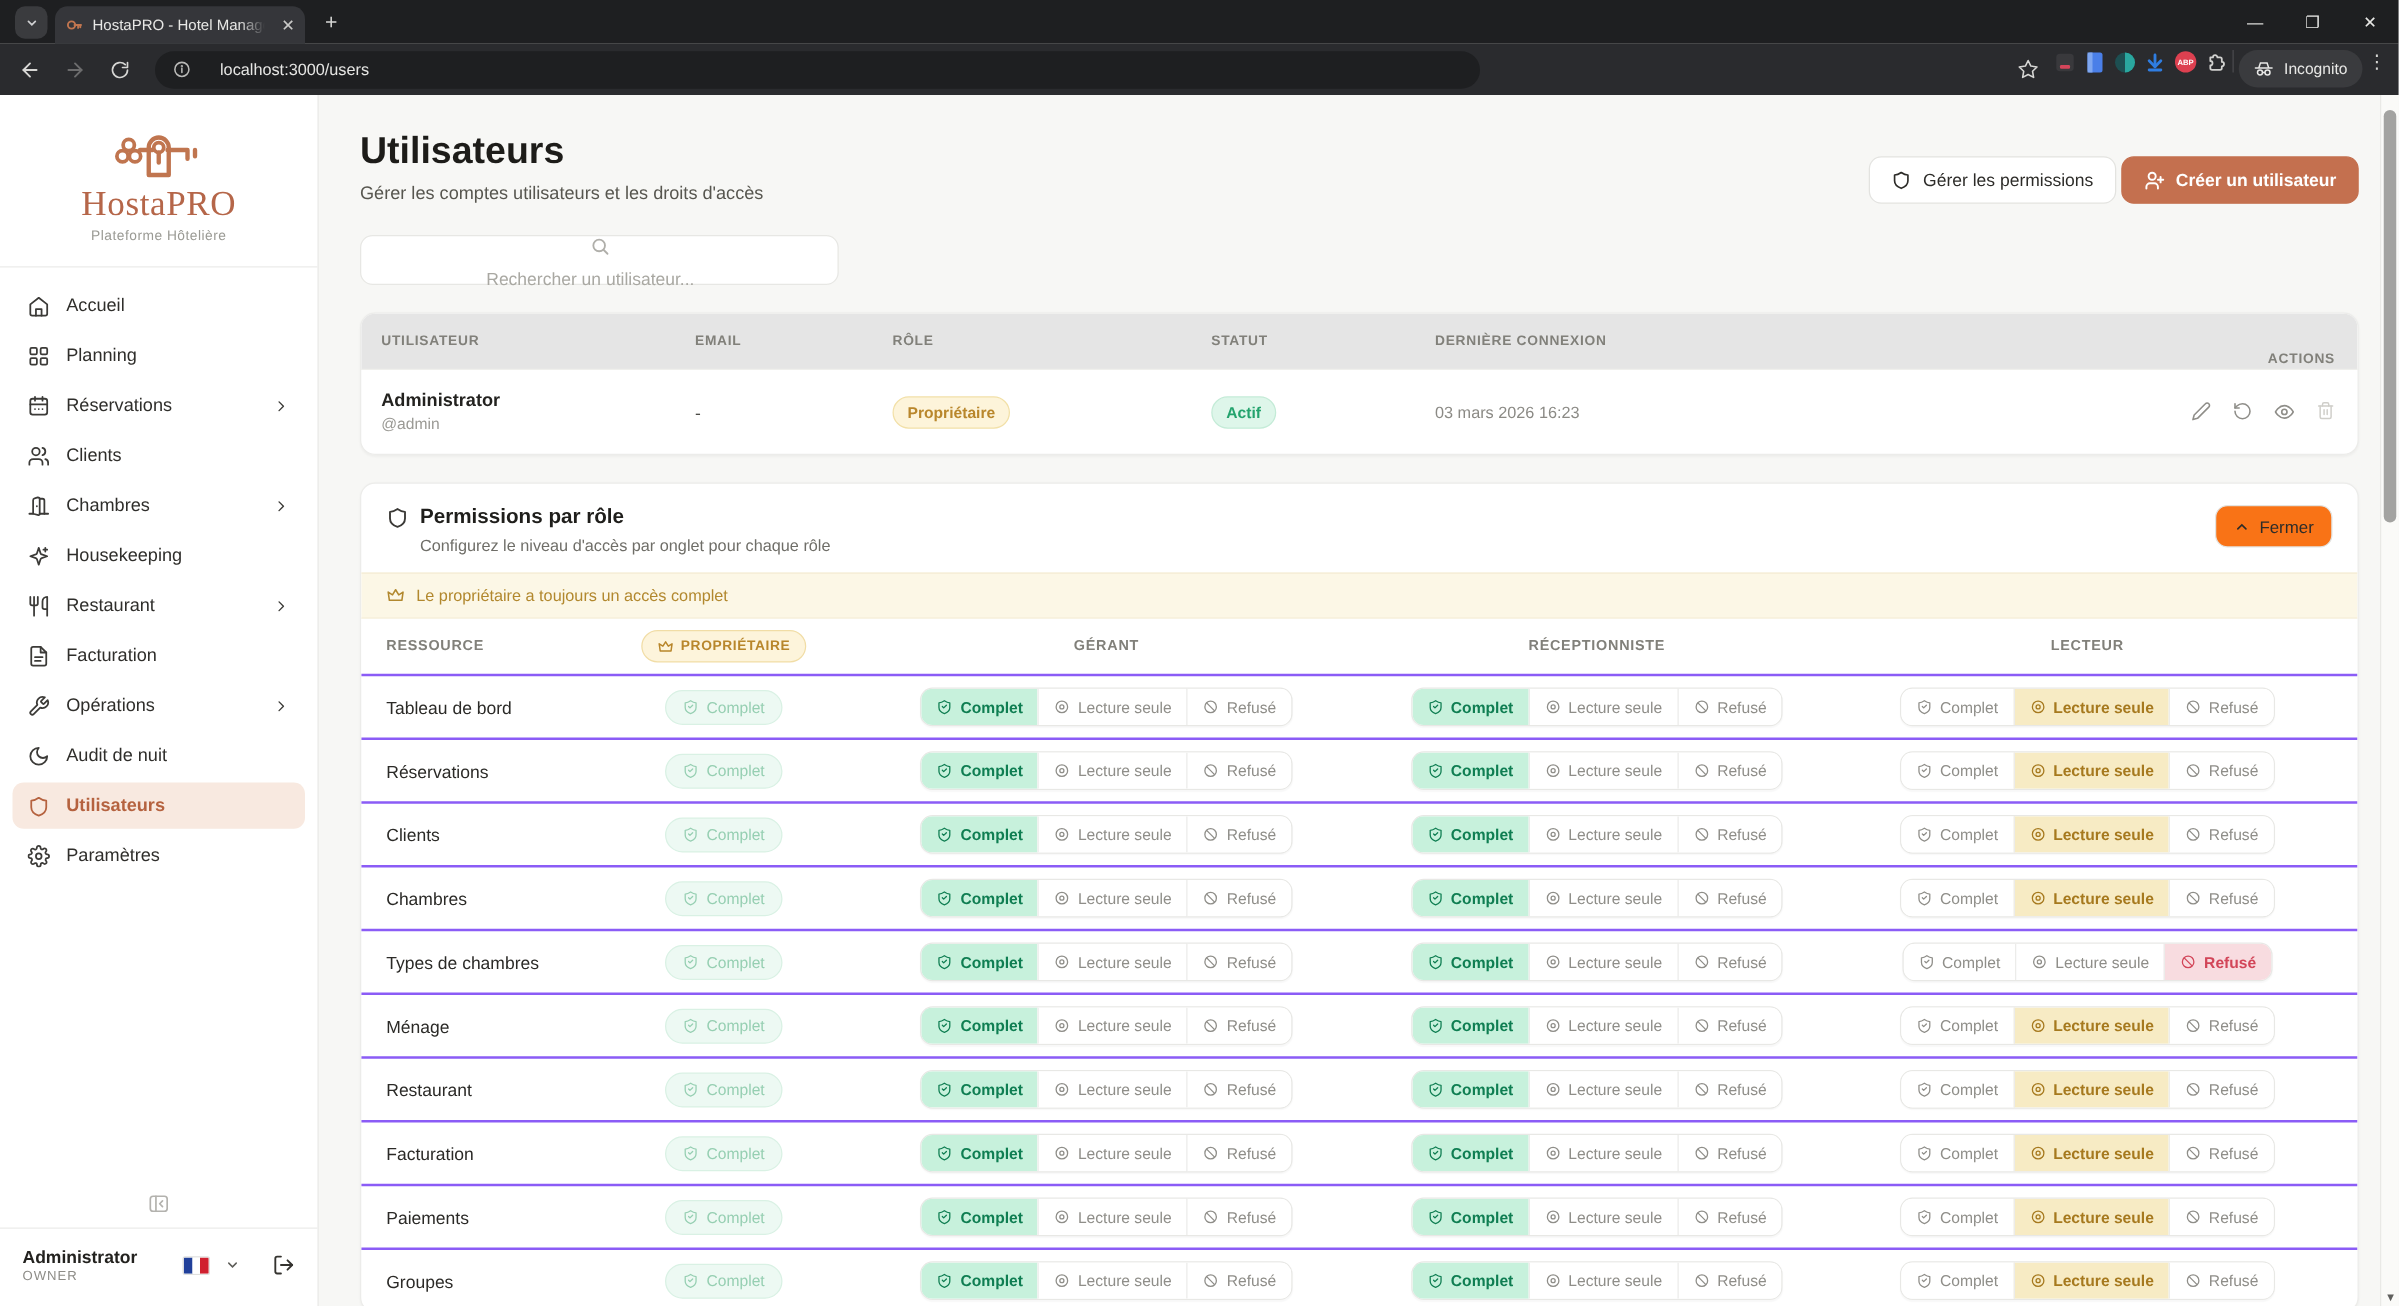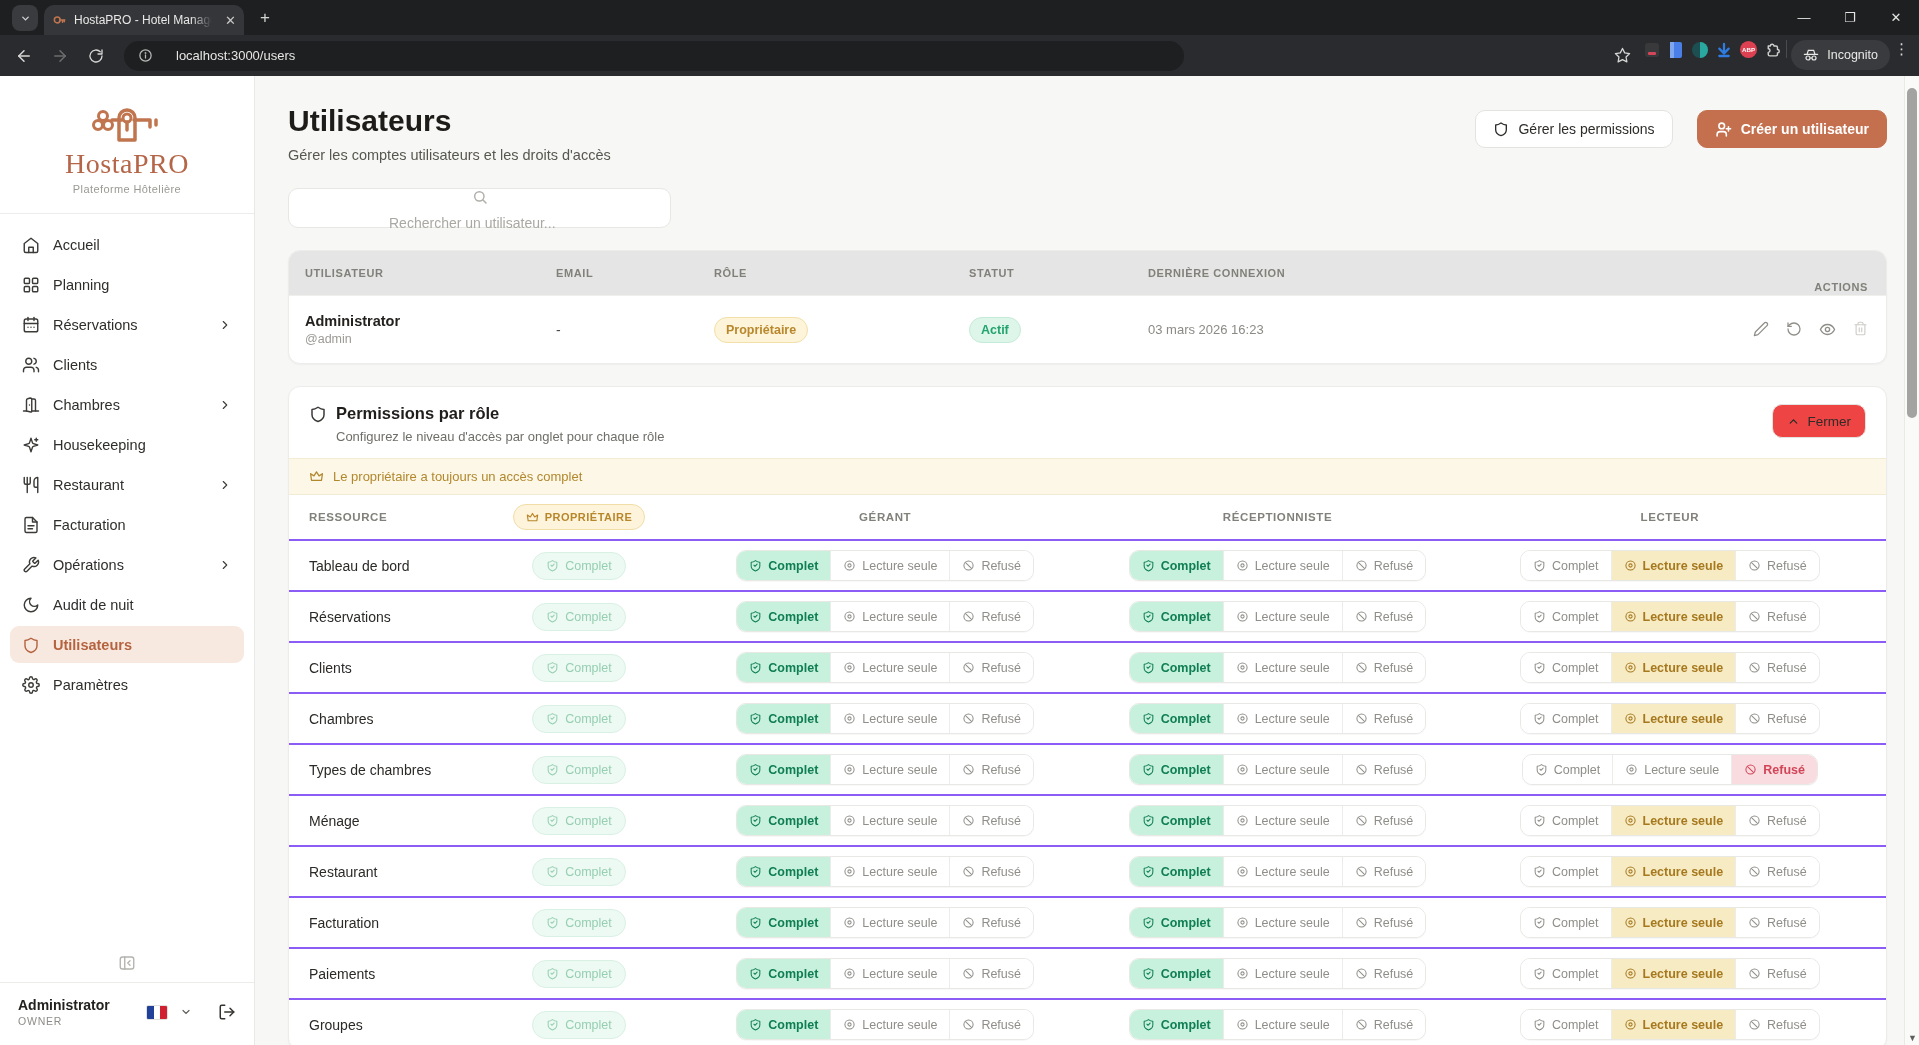--- a/index.html
+++ b/index.html
@@ -49,21 +49,21 @@
   .su-role { font-size:10.5px; color:#8d8c87; letter-spacing:.8px; margin-top:2px; }
   .flag { width:22px; height:15px; border-radius:2px; overflow:hidden; display:flex; border:1px solid #e0e0de; margin-left:auto; }
   .flag i { flex:1; } .flag .b{background:#21409a;} .flag .w{background:#fff;} .flag .r{background:#d0202f;}
   .flag-chev { color:#5f5e5a; margin-left:4px; display:flex; }
   .logout-btn { background:none; border:none; color:#34332f; margin-left:18px; cursor:pointer; display:flex; }
 
   main { flex:1; padding:18px 32px 0 33px; position:relative; }
   .head-row { display:flex; align-items:flex-start; }
   .page-title { font-size:30px; font-weight:700; color:#1d1c19; margin-top:10px; }
   .page-sub { font-size:14.5px; color:#57564f; margin-top:9px; }
-  .head-actions { margin-left:auto; display:flex; gap:24px; margin-top:16px; }
+  .head-actions { margin-left:auto; display:flex; gap:4px; margin-top:31px; }
   .btn { height:38px; border-radius:10px; display:flex; align-items:center; gap:9px; font-size:14px; padding:0 17px; cursor:pointer; }
   .btn-outline { background:#fff; border:1px solid #e3e3e0; color:#2d2c29; }
   .btn-primary { background:#c4704f; border:1px solid #c4704f; color:#fff; font-weight:700; }
 
   .search-wrap { margin-top:25px; width:383px; height:40px; background:#fff; border:1px solid #e7e7e4; border-radius:10px; display:flex; align-items:center; gap:10px; padding:0 13px;flex-direction:column; }
   .search-wrap input { border:none; outline:none; flex:1; font-size:14px; color:#333; background:transparent; font-family:inherit; }
   .search-wrap input::placeholder { color:#a9a8a2; }
   .search-ic { color:#b0afaa; display:flex; }
 
   .card { background:#fff; border:1px solid #ececea; border-radius:12px; box-shadow:0 1px 2px rgba(20,20,15,.04); overflow:hidden; }
@@ -83,21 +83,21 @@
   .badge-active { background:#def6ea; border:1px solid #c4ebd7; color:#23a36d; }
   .u-actions { display:flex; justify-content:flex-end; gap:17px; padding-right:18px; }
   .act-btn { background:none; border:none; color:#8f8e89; cursor:pointer; display:flex; }
   .act-btn.disabled { color:#cfcec9; }
 
   .perm-card { margin-top:22px; }
   .perm-head { display:flex; align-items:flex-start; padding:17px 20px 14px; }
   .perm-title { font-size:16.5px; font-weight:700; color:#1f1e1b; display:flex; align-items:center; gap:9px; }
   .perm-title svg { color:#3a3936; }
   .perm-sub { font-size:13px; color:#6f6e68; margin-top:6px; margin-left:27px; }
-  .close-btn { margin-left:auto; height:34px; border:1px solid #e3e3e0; background:#ef4444; border-radius:10px; display:flex; align-items:center; gap:8px; padding:0 14px; font-size:13.5px; color:#2d2c29; cursor:pointer; }
+  .close-btn { margin-left:auto; height:34px; border:1px solid #e3e3e0; background:#f97316; border-radius:10px; display:flex; align-items:center; gap:8px; padding:0 14px; font-size:13.5px; color:#2d2c29; cursor:pointer; }
   .banner { background:#fcf7e6; border-top:1px solid #f3ecd4; border-bottom:1px solid #f3ecd4; padding:10px 20px; display:flex; align-items:center; gap:9px; font-size:13px; color:#b2882e; }
   .p-grid { display:grid; grid-template-columns:160px 220px 1fr 1fr 1fr; align-items:center; padding:0 20px; }
   .p-head { height:44px; background:#fff; }
   .p-head .col-label { font-size:11.5px; font-weight:700; letter-spacing:.6px; color:#81807a; text-align:center; }
   .p-head .col-label.first { text-align:left; }
   .p-head .owner-col { display:flex; justify-content:center; }
   .owner-head-pill { display:inline-flex; align-items:center; gap:6px; height:26px; padding:0 12px; border-radius:13px; background:#fdf4db; border:1px solid #f1dda6; color:#b8862b; font-size:11px; font-weight:700; letter-spacing:.5px; }
   .p-row { height:51px; border-top:2px solid #8b5cf6; }
   .res-name { font-size:14px; color:#2b2a27; }
   .owner-cell, .seg-cell { display:flex; justify-content:center; }

